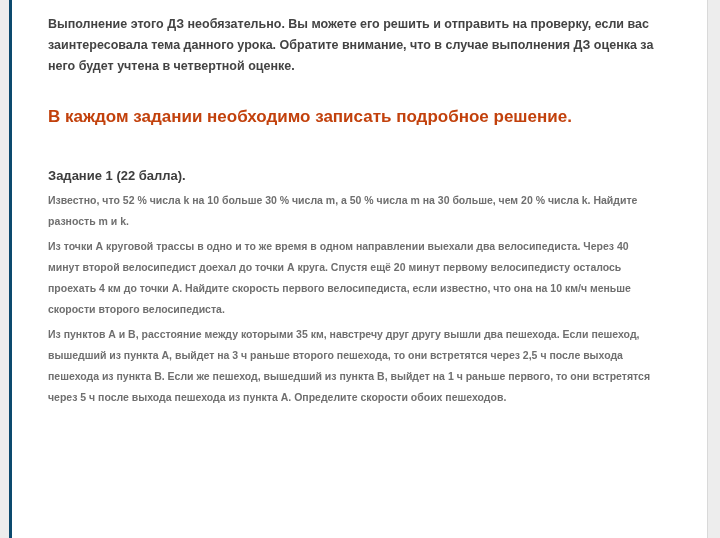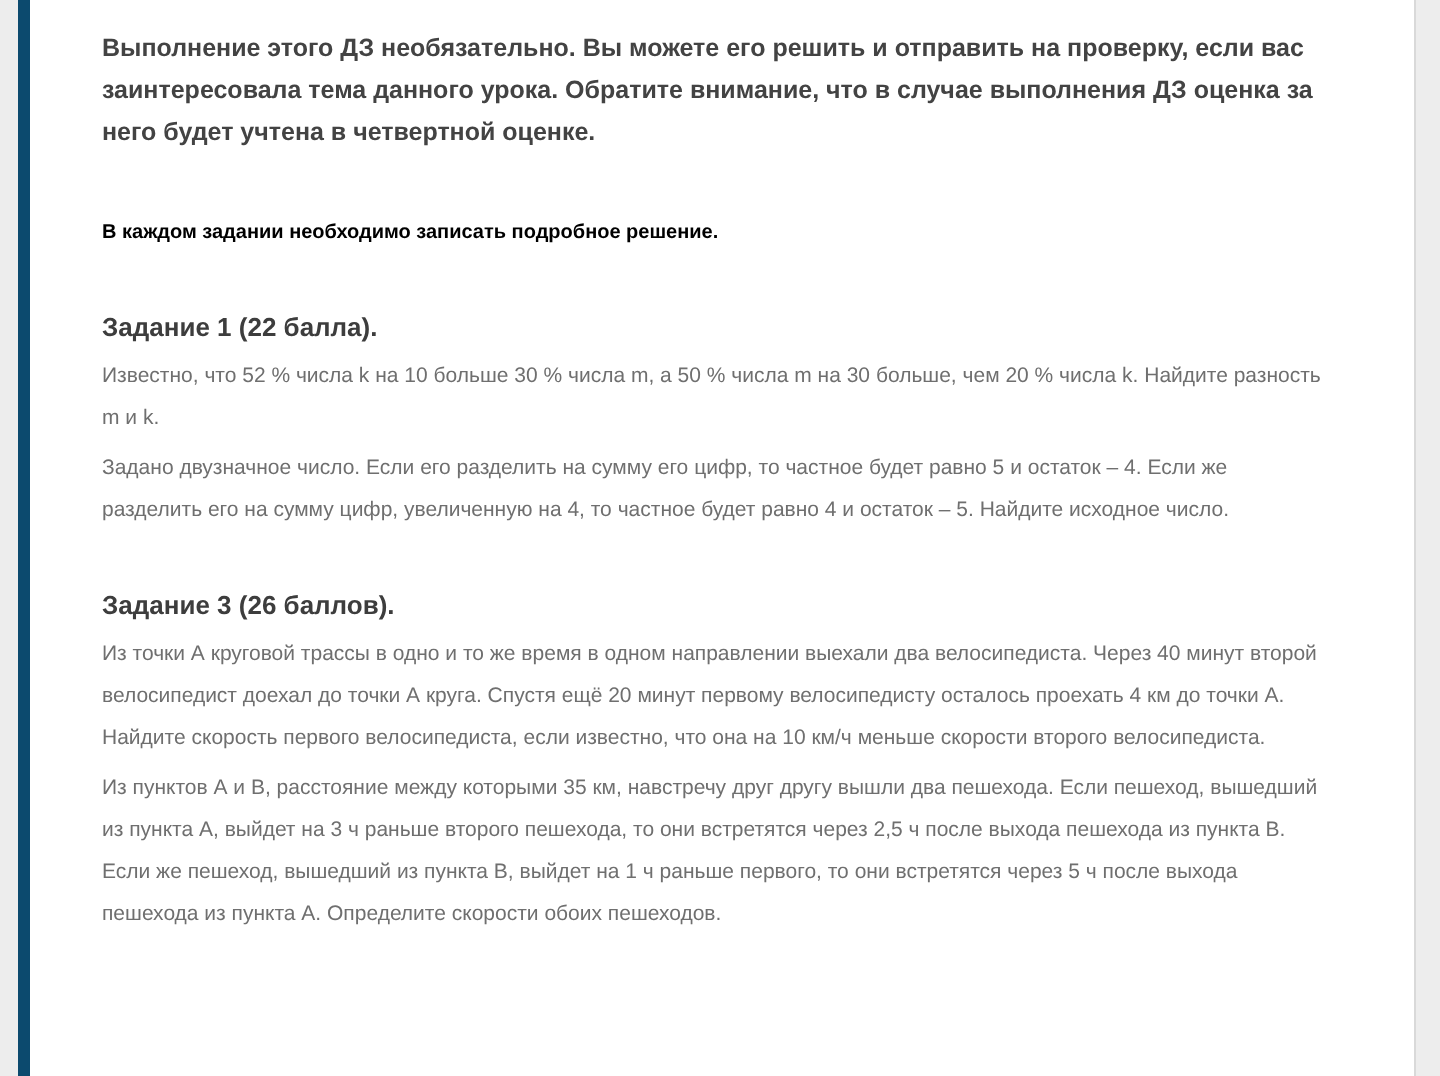--- a/index.html
+++ b/index.html
@@ -15,75 +15,73 @@
     height: 538px;
     background: #ededed;
   }
   .card {
     position: absolute;
     left: 9px;
     top: 0;
     width: 699px;
     height: 538px;
     background: #ffffff;
-    border-left: 6px solid #0c4a6e;
+    border-left: 3px solid #0c4a6e;
     border-right: 1px solid #d9d9d9;
     padding: 8px 44px 0 36px;
   }
   .intro {
     margin-top: 6px;
     font-size: 12.5px;
     line-height: 21px;
     font-weight: bold;
     color: #434343;
   }
   .note {
     margin-top: 29px;
-    font-size: 10px;
+    font-size: 17px;
     line-height: 21px;
     font-weight: bold;
-    color: #000000;
+    color: #c2410c;
   }
   .task { margin: 0; }
   .task-title {
-    margin-top: 26px;
+    margin-top: 38px;
     font-size: 13px;
     line-height: 21px;
     font-weight: bold;
     color: #3d3d3d;
   }
   .task-body {
     margin-top: 4px;
     font-size: 10.5px;
     line-height: 21px;
-    font-weight: normal;
+    font-weight: bold;
     color: #6f6f6f;
   }
 </style>
 </head>
 <body>
 
 <div class="page">
   <div class="card">
 
     <p class="intro">Выполнение этого ДЗ необязательно. Вы можете его решить и отправить на проверку, если вас заинтересовала тема данного урока. Обратите внимание, что в случае выполнения ДЗ оценка за него будет учтена в четвертной оценке.</p>
 
     <p class="note">В каждом задании необходимо записать подробное решение.</p>
 
     <section class="task">
       <h3 class="task-title">Задание 1 (22 балла).</h3>
       <p class="task-body">Известно, что 52 % числа k на 10 больше 30 % числа m, а 50 % числа m на 30 больше, чем 20 % числа k. Найдите разность m и k.</p>
     </section>
 
     <section class="task">
-      <p class="task-body">Задано двузначное число. Если его разделить на сумму его цифр, то частное будет равно 5 и остаток – 4. Если же разделить его на сумму цифр, увеличенную на 4, то частное будет равно 4 и остаток – 5. Найдите исходное число.</p>
     </section>
 
     <section class="task">
-      <h3 class="task-title">Задание 3 (26 баллов).</h3>
       <p class="task-body">Из точки А круговой трассы в одно и то же время в одном направлении выехали два велосипедиста. Через 40 минут второй велосипедист доехал до точки А круга. Спустя ещё 20 минут первому велосипедисту осталось проехать 4 км до точки А. Найдите скорость первого велосипедиста, если известно, что она на 10 км/ч меньше скорости второго велосипедиста.</p>
     </section>
 
     <section class="task">
       <p class="task-body">Из пунктов А и В, расстояние между которыми 35 км, навстречу друг другу вышли два пешехода. Если пешеход, вышедший из пункта А, выйдет на 3 ч раньше второго пешехода, то они встретятся через 2,5 ч после выхода пешехода из пункта В. Если же пешеход, вышедший из пункта В, выйдет на 1 ч раньше первого, то они встретятся через 5 ч после выхода пешехода из пункта А. Определите скорости обоих пешеходов.</p>
     </section>
 
   </div>
 </div>
 

